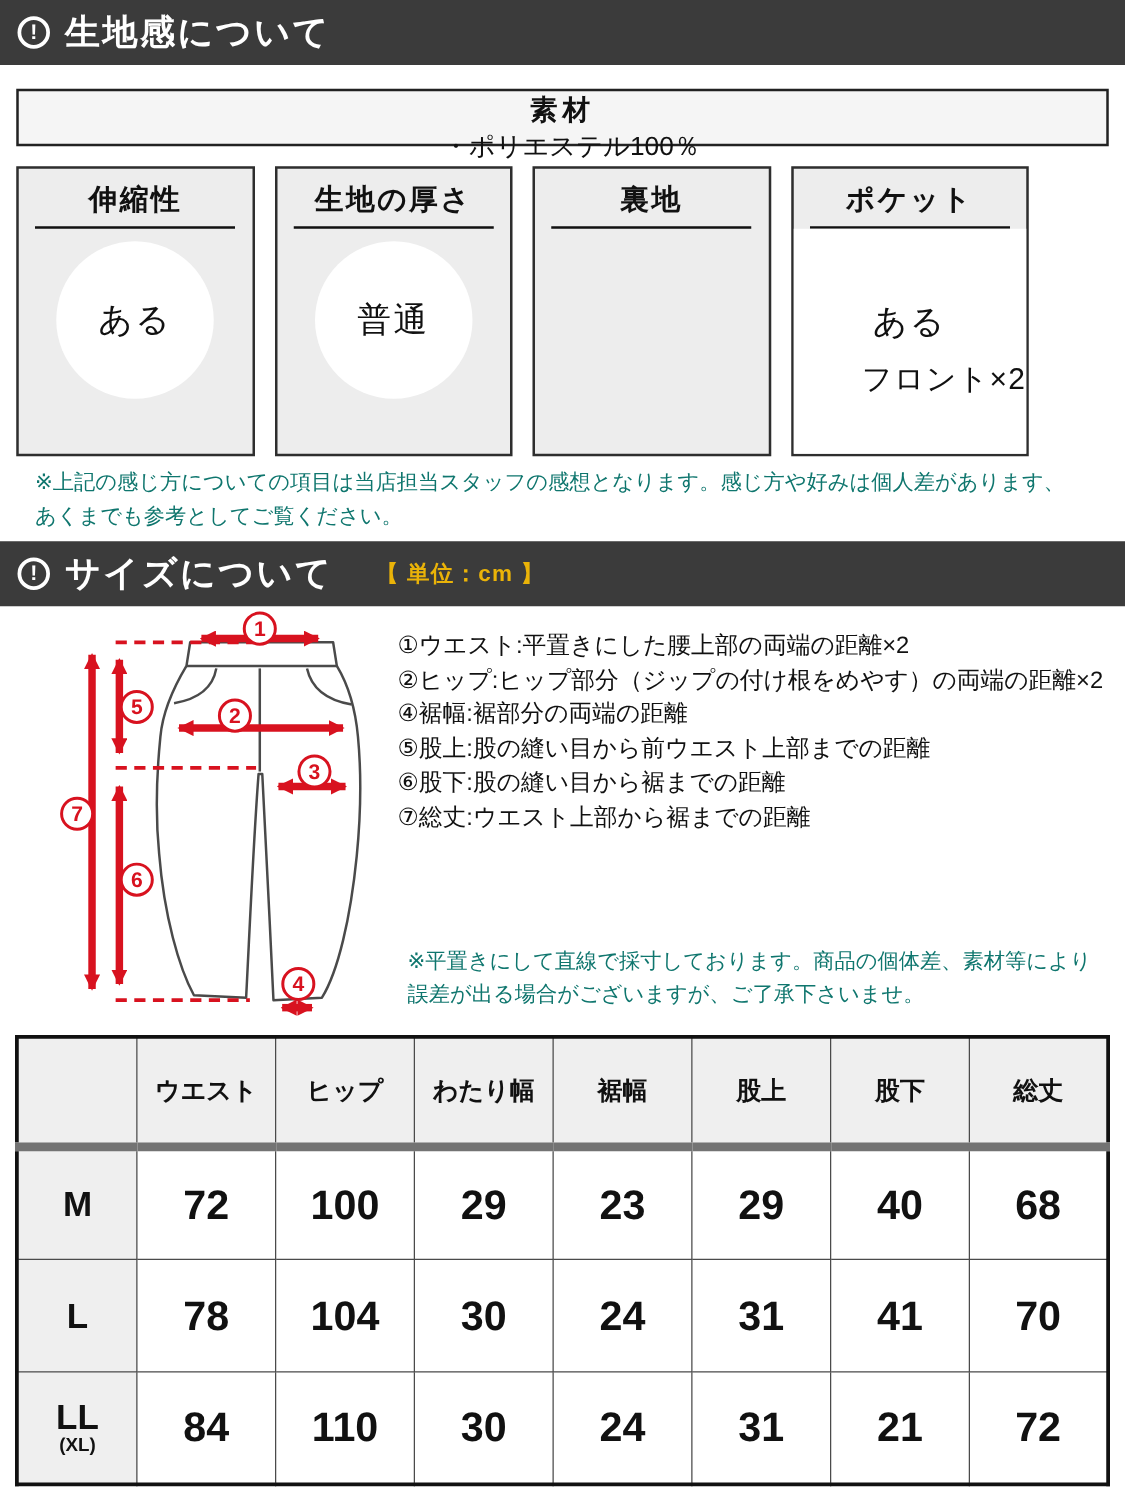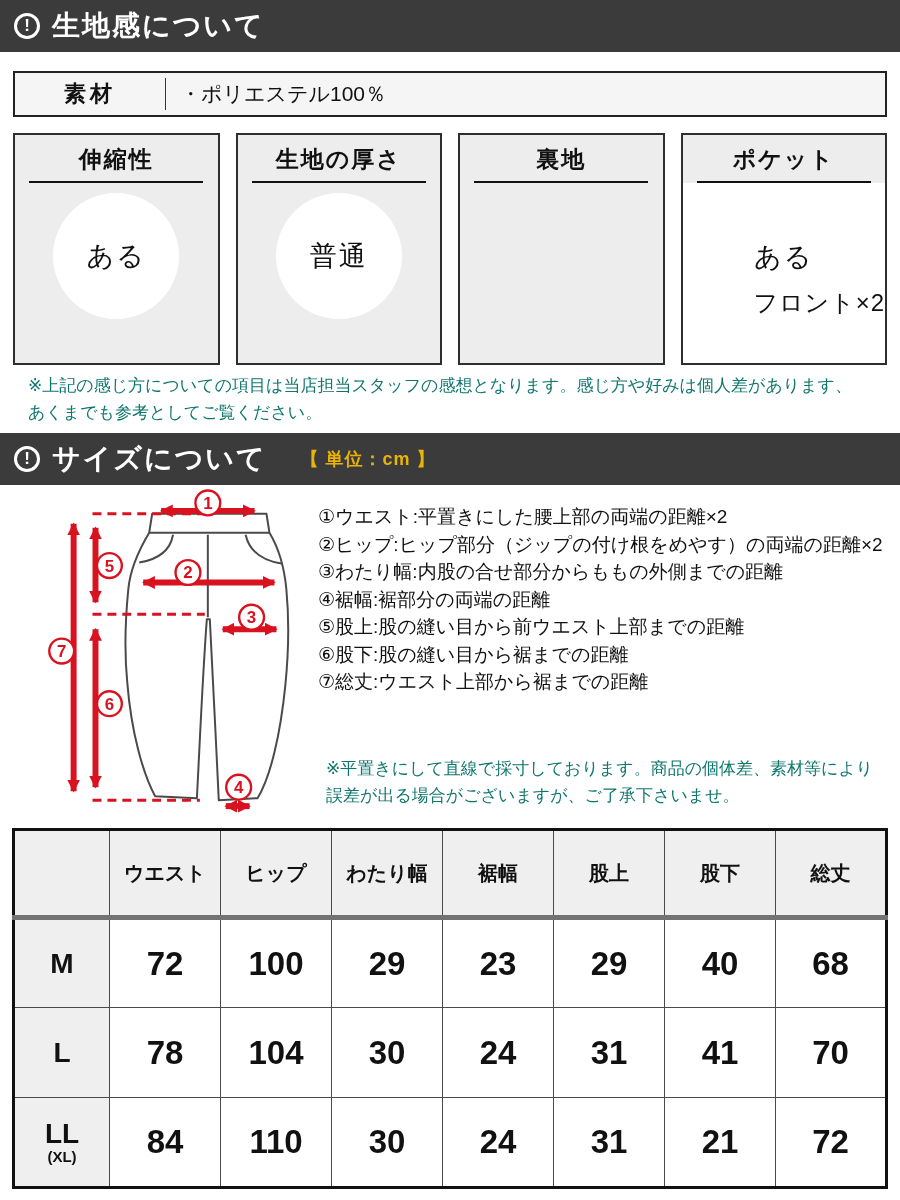--- a/index.html
+++ b/index.html
@@ -13,27 +13,27 @@
   .bar-1 { top:0; }
   .bar-2 { top:433px; }
   .alert-icon { width:26px; height:26px; border:3px solid #fff; border-radius:50%;
                 color:#fff; font-weight:bold; font-size:17px; line-height:20px;
                 text-align:center; flex:0 0 auto; }
   .bar-title { color:#fff; font-size:28px; font-weight:bold; letter-spacing:2px; margin-left:12px; }
   .bar-unit { color:#eab308; font-size:18px; font-weight:bold; margin-left:34px; letter-spacing:1px; }
 
   
   .material-box { position:absolute; top:71px; left:13px; width:874px; height:46px;
-                  border:2px solid #222; background:#f5f5f5; display:flex; align-items:center; }
+                  border:2px solid #222; background:#f5f5f5; display:flex; align-items:center;flex-direction:column; }
   .material-label { width:150px; text-align:center; font-size:22px; font-weight:bold; letter-spacing:4px; }
   .material-divider { width:1px; height:32px; background:#333; }
   .material-value { padding-left:14px; font-size:21px; }
 
   
-  .features { position:absolute; top:133px; left:13px; width:874px; height:232px;
+  .features { position:absolute; top:133px; left:13px; width:810px; height:232px;
               display:flex; gap:16px; }
   .feature-box { flex:1 1 0; border:2px solid #2e2e2e; background:#ededed; position:relative; }
   .fb-title { margin-top:9px; text-align:center; font-size:23px; font-weight:bold; letter-spacing:2px; }
   .fb-underline { width:86%; height:2px; background:#111; margin:6px auto 0; }
   .fb-circle { position:absolute; top:58px; left:50%; transform:translateX(-50%);
                width:126px; height:126px; border-radius:50%; background:#fff;
                display:flex; align-items:center; justify-content:center; }
   .fb-value { font-size:27px; letter-spacing:2px; }
   .fb-body { position:absolute; top:48px; left:0; right:0; bottom:0; background:#fff; text-align:center; }
   .fb-body .fb-value { display:block; margin-top:56px; }
@@ -56,21 +56,21 @@
 
   
   .legend { position:absolute; top:503px; left:318px; font-size:19px; line-height:27.5px; }
 
   
   .size-table { position:absolute; top:828px; left:12px; width:876px;
                 border-collapse:collapse; table-layout:fixed; }
   .size-table th, .size-table td { border:1px solid #4a4a4a; text-align:center; vertical-align:middle; }
   .size-table { border:3px solid #111; }
   .size-table thead th { height:88px; background:#efefef; font-size:20px; font-weight:bold;
-                         border-bottom:5px solid #737373; }
+                         border-bottom:7px solid #737373; }
   .size-table tbody tr { height:90px; }
   .size-table .col-size { width:96px; }
   .size-table td.size-cell { background:#efefef; font-size:28px; font-weight:bold; line-height:1.05; }
   .size-table td.value-cell { background:#fff; font-size:33px; font-weight:bold;
                               font-family:"Liberation Sans","DejaVu Sans",sans-serif; }
   .size-sub { display:block; font-size:15px; font-weight:bold; }
 </style>
 </head>
 <body>
 
@@ -175,21 +175,20 @@
     <text class="m-num" x="69" y="82">5</text>
     <circle class="m-circle" cx="69" cy="215" r="12.5"></circle>
     <text class="m-num" x="69" y="221">6</text>
     <circle class="m-circle" cx="21" cy="162" r="12.5"></circle>
     <text class="m-num" x="21" y="168">7</text>
   </svg>
 
   <div class="legend">
     <div>①ウエスト:平置きにした腰上部の両端の距離×2</div>
     <div>②ヒップ:ヒップ部分（ジップの付け根をめやす）の両端の距離×2</div>
-    <div>③わたり幅:内股の合せ部分からももの外側までの距離</div>
     <div>④裾幅:裾部分の両端の距離</div>
     <div>⑤股上:股の縫い目から前ウエスト上部までの距離</div>
     <div>⑥股下:股の縫い目から裾までの距離</div>
     <div>⑦総丈:ウエスト上部から裾までの距離</div>
   </div>
 
   <div class="note note-2">
     <div>※平置きにして直線で採寸しております。商品の個体差、素材等により</div>
     <div>誤差が出る場合がございますが、ご了承下さいませ。</div>
   </div>

